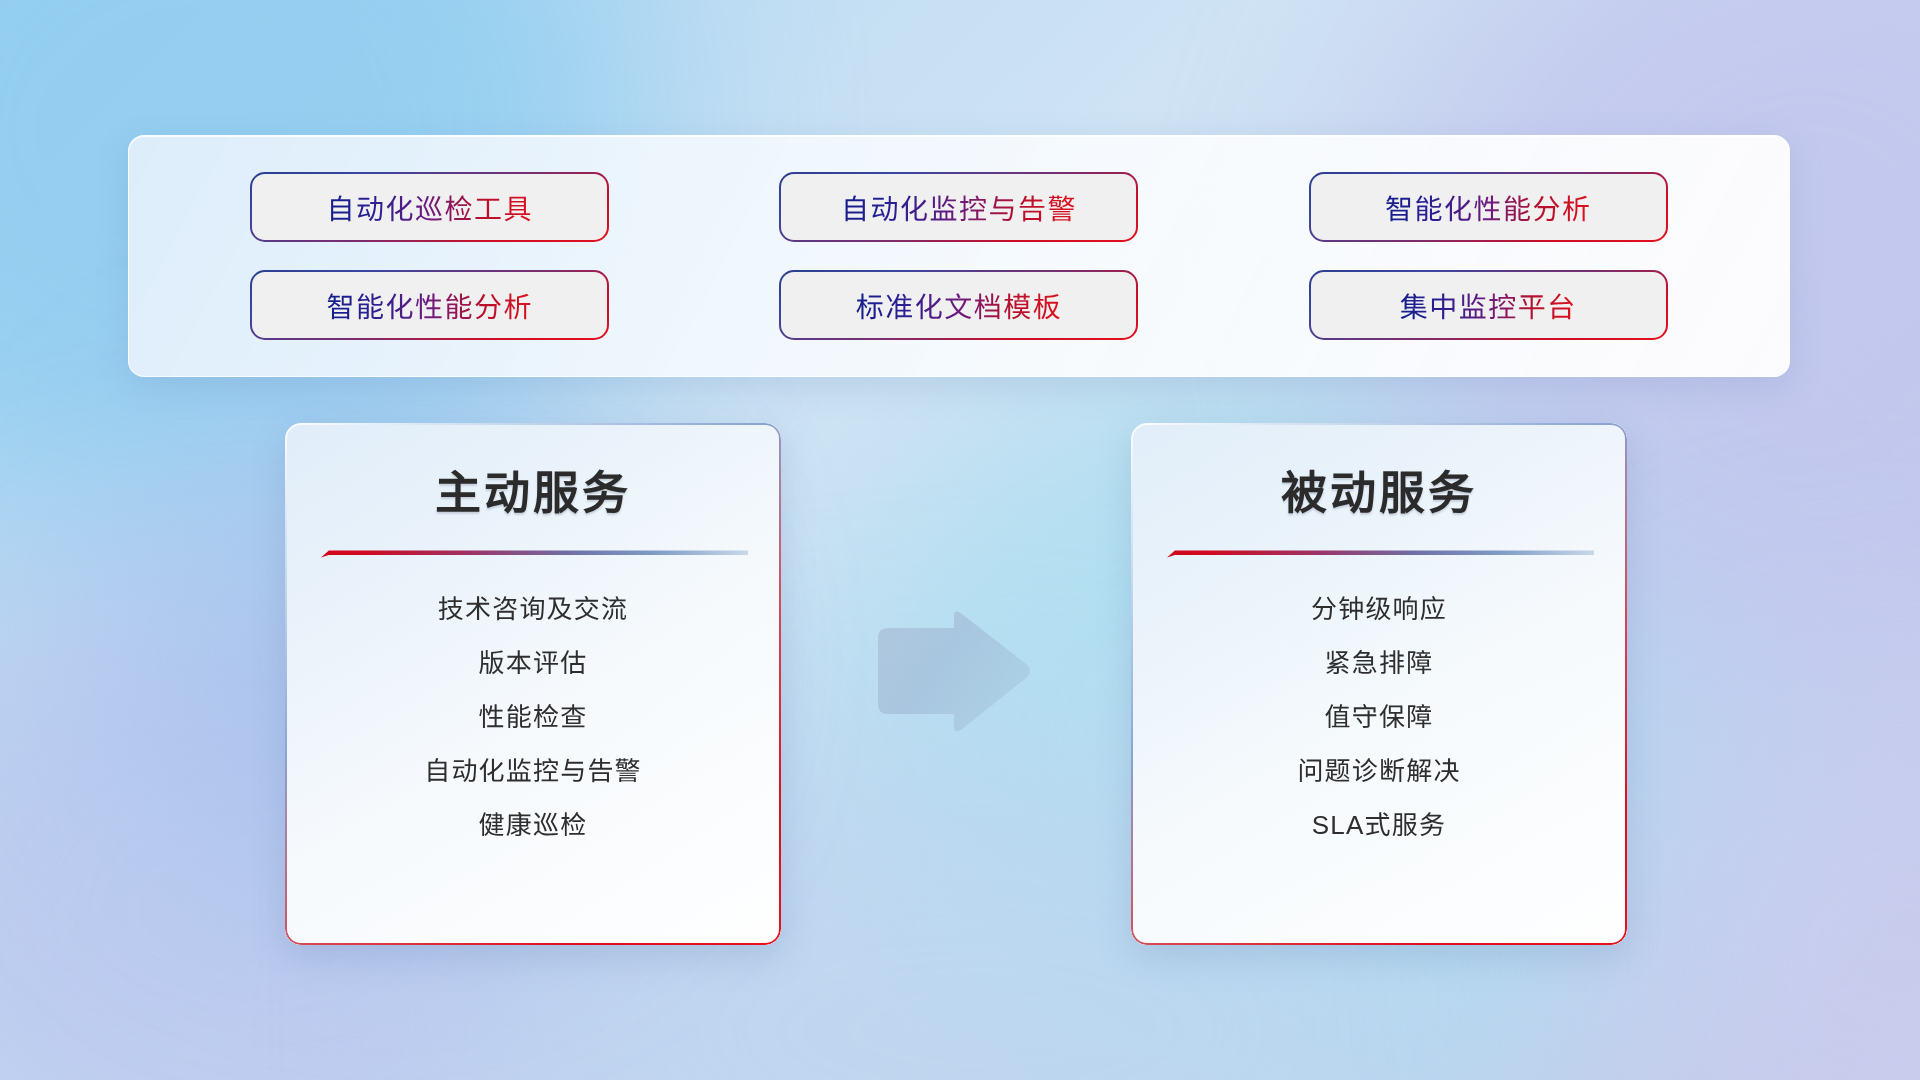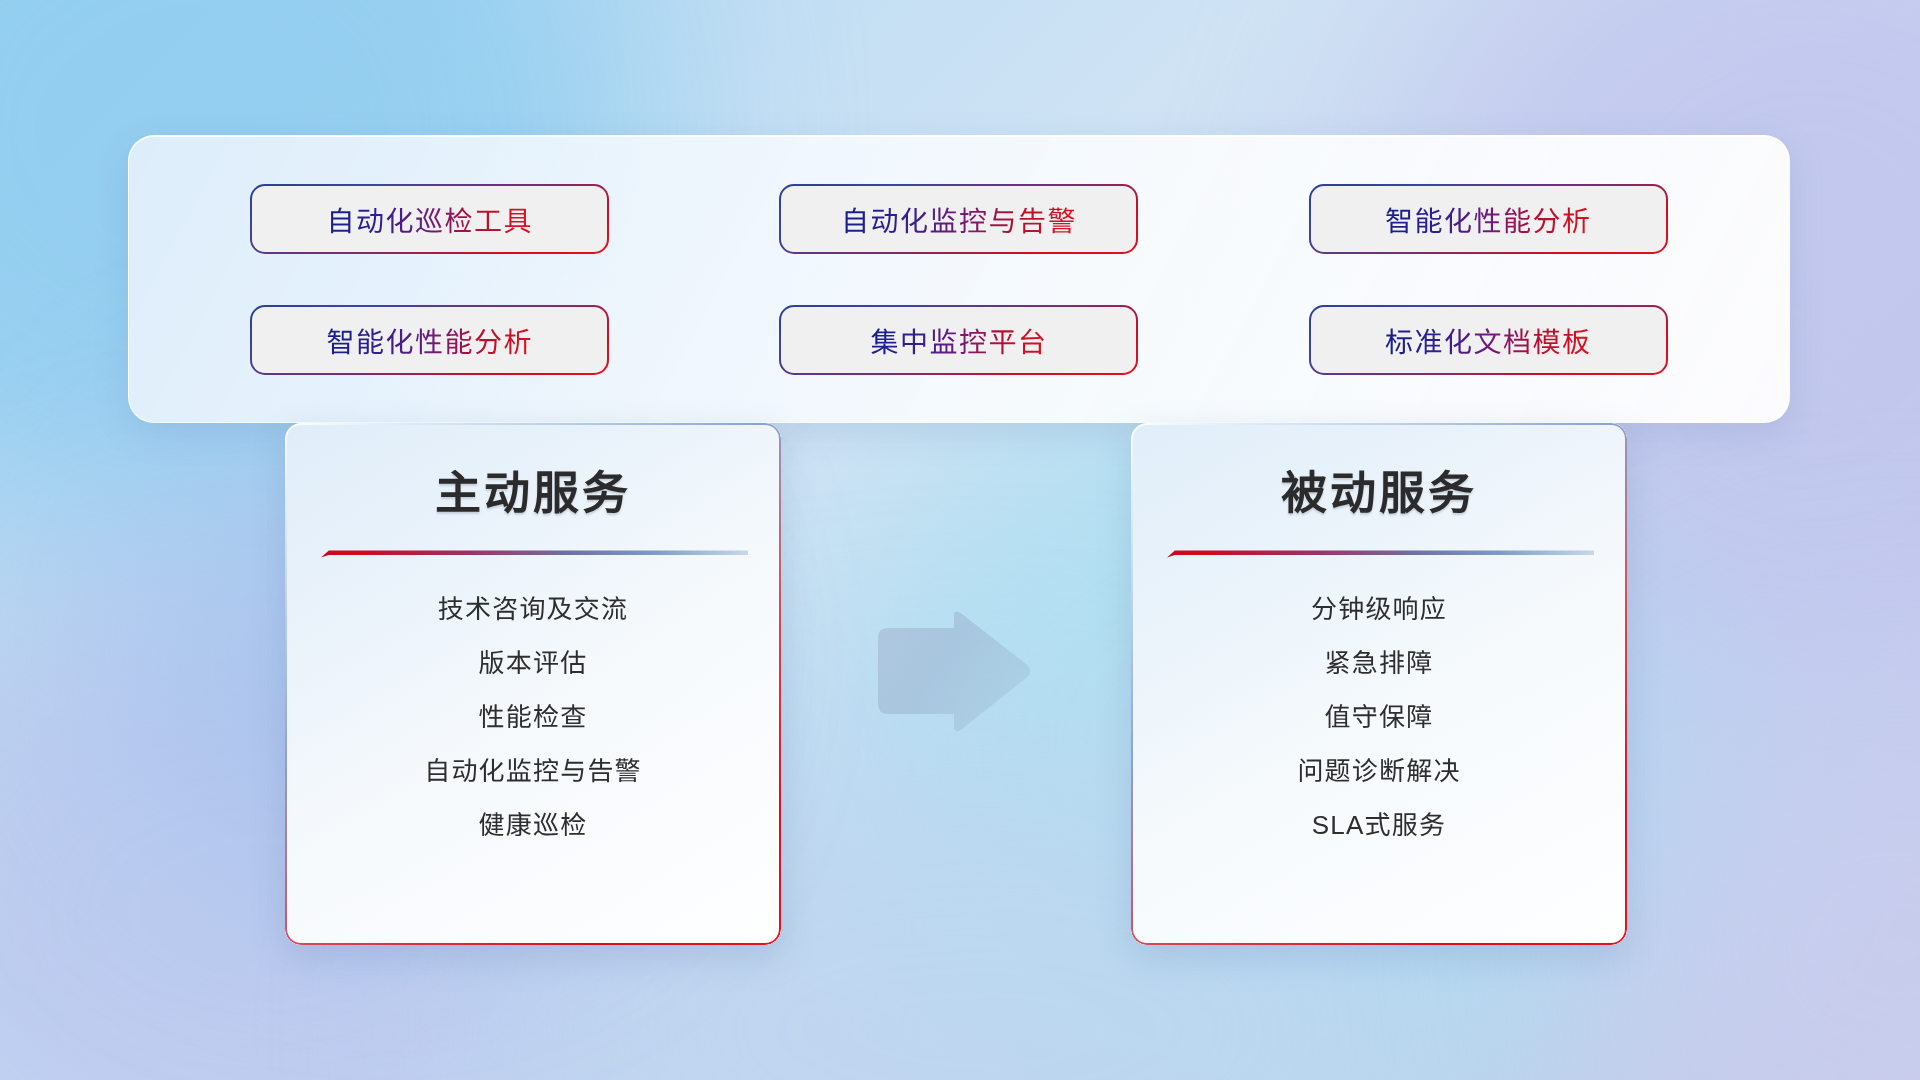--- a/index.html
+++ b/index.html
@@ -43,22 +43,22 @@
     left:120px;top:430px;width:520px;height:460px;
     background:#9dbdec;opacity:.55;
   }
   .blob-g{ 
     left:1560px;top:640px;width:680px;height:620px;
     background:#c9cdef;opacity:.75;
   }
 
   
   #top-panel{
-    position:absolute;left:128px;top:135px;width:1662px;height:288px;
-    border-radius:26px;
+    position:absolute;left:128px;top:135px;width:1662px;height:242px;
+    border-radius:16px;
     background:linear-gradient(118deg,
         rgba(224,238,250,.96) 0%,
         rgba(240,247,253,.93) 30%,
         rgba(250,252,254,.92) 58%,
         rgba(255,255,255,.95) 100%);
     box-shadow:0 10px 34px rgba(90,120,170,.17), inset 0 1px 0 rgba(255,255,255,.9);
     border:1px solid rgba(255,255,255,.75);
     box-sizing:border-box;
   }
   #pill-grid{
@@ -192,25 +192,25 @@
 
     <div class="pill">
       <span class="pill-label">智能化性能分析</span>
     </div>
 
     <div class="pill">
       <span class="pill-label">智能化性能分析</span>
     </div>
 
     <div class="pill">
+      <span class="pill-label">标准化文档模板</span>
+    </div>
+
+    <div class="pill">
       <span class="pill-label">集中监控平台</span>
-    </div>
-
-    <div class="pill">
-      <span class="pill-label">标准化文档模板</span>
     </div>
 
   </div>
 </section>
 
 <section class="card" id="card-active">
   <div class="card-inner">
     <h2 class="card-title">主动服务</h2>
 
     <div class="divider">

